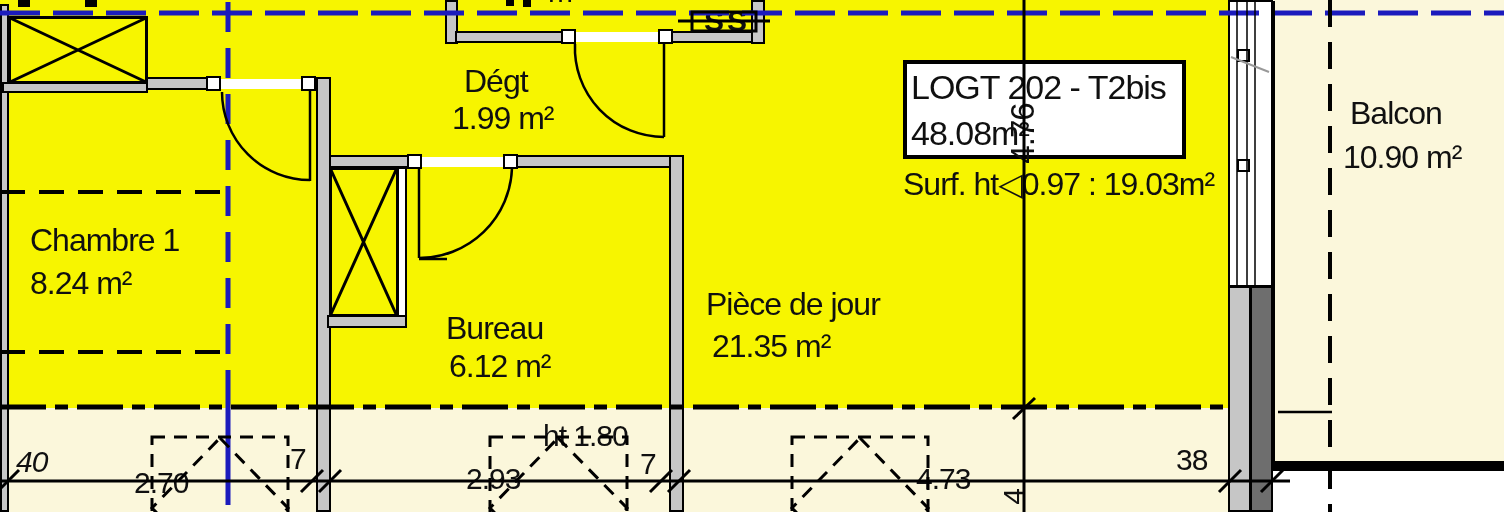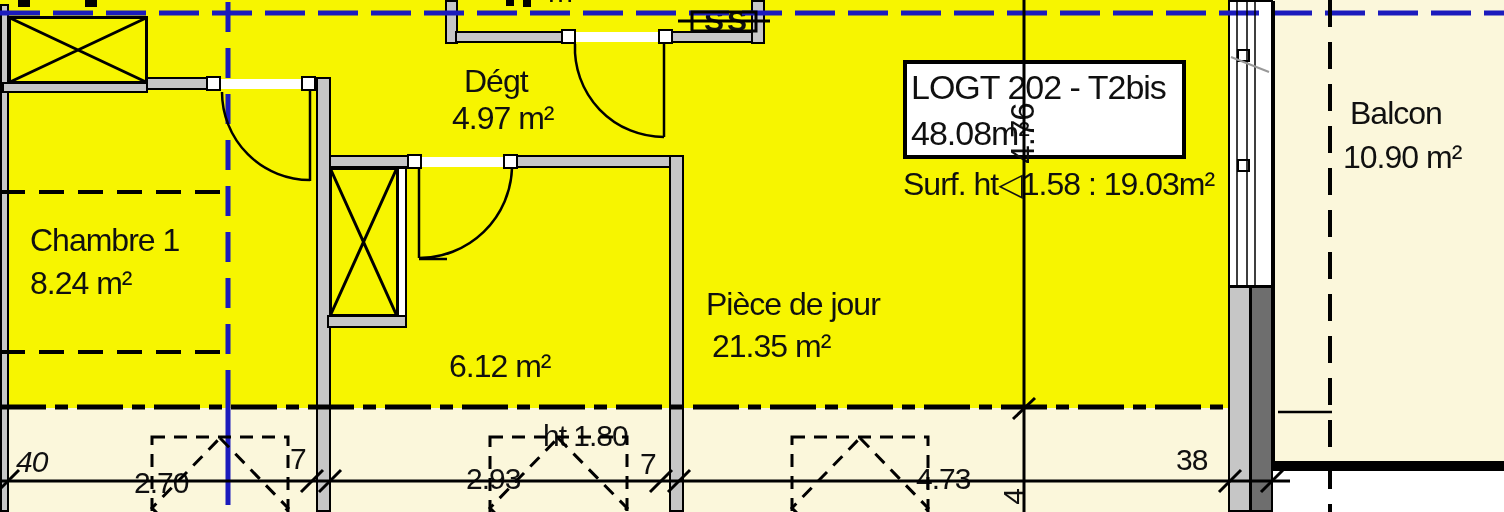--- a/index.html
+++ b/index.html
@@ -70,26 +70,27 @@
 
   <div class="a" style="left:1228px;top:0;width:45px;height:287px;background:#fff;border:2px solid #000;"></div>
   <div class="a post" style="left:1237px;top:49px;width:13px;height:13px;"></div>
   <div class="a post" style="left:1237px;top:159px;width:13px;height:13px;"></div>
   <div class="a wall" style="left:1228px;top:286px;width:23px;height:226px;"></div>
   <div class="a" style="left:1250px;top:286px;width:23px;height:226px;background:var(--wall-dark);border:2px solid #000;"></div>
 
   <div class="a" style="left:903px;top:60px;width:283px;height:99px;background:#fff;border:4px solid #000;"></div>
   <div class="a boxlbl" style="left:911px;top:70px;">LOGT 202 - T2bis</div>
   <div class="a boxlbl" style="left:911px;top:116px;">48.08m²</div>
-  <div class="a lbl" style="left:903px;top:168px;">Surf. ht◁1.58 : 19.03m²</div>
+  <div class="a lbl" style="left:903px;top:168px;">Surf. ht◁0.97 : 19.03m²</div>
 
   <div class="a lbl" style="left:30px;top:224px;">Chambre 1</div>
   <div class="a lbl" style="left:30px;top:267px;">8.24 m²</div>
   <div class="a lbl" style="left:464px;top:54px;margin-top:11px;">Dégt</div>
-  <div class="a lbl" style="left:452px;top:102px;">4.97 m²</div>
+  <div class="a lbl" style="left:452px;top:102px;">1.99 m²</div>
+  <div class="a lbl" style="left:446px;top:312px;">Bureau</div>
   <div class="a lbl" style="left:449px;top:350px;">6.12 m²</div>
   <div class="a lbl" style="left:706px;top:288px;">Pièce de jour</div>
   <div class="a lbl" style="left:712px;top:330px;text-align:right;">21.35 m²</div>
   <div class="a lbl" style="left:1350px;top:97px;">Balcon</div>
   <div class="a lbl" style="left:1343px;top:141px;">10.90 m²</div>
 
   <div class="a dim" style="left:704px;top:6px;font-weight:bold;letter-spacing:3px;">SS</div>
   <div class="a lbl" style="left:543px;top:420px;font-size:30px;">ht 1.80</div>
   <div class="a lbl" style="left:548px;top:-24px;font-size:30px;">m</div>
   <div class="a" style="left:506px;top:0;width:8px;height:6px;background:#000;"></div>

